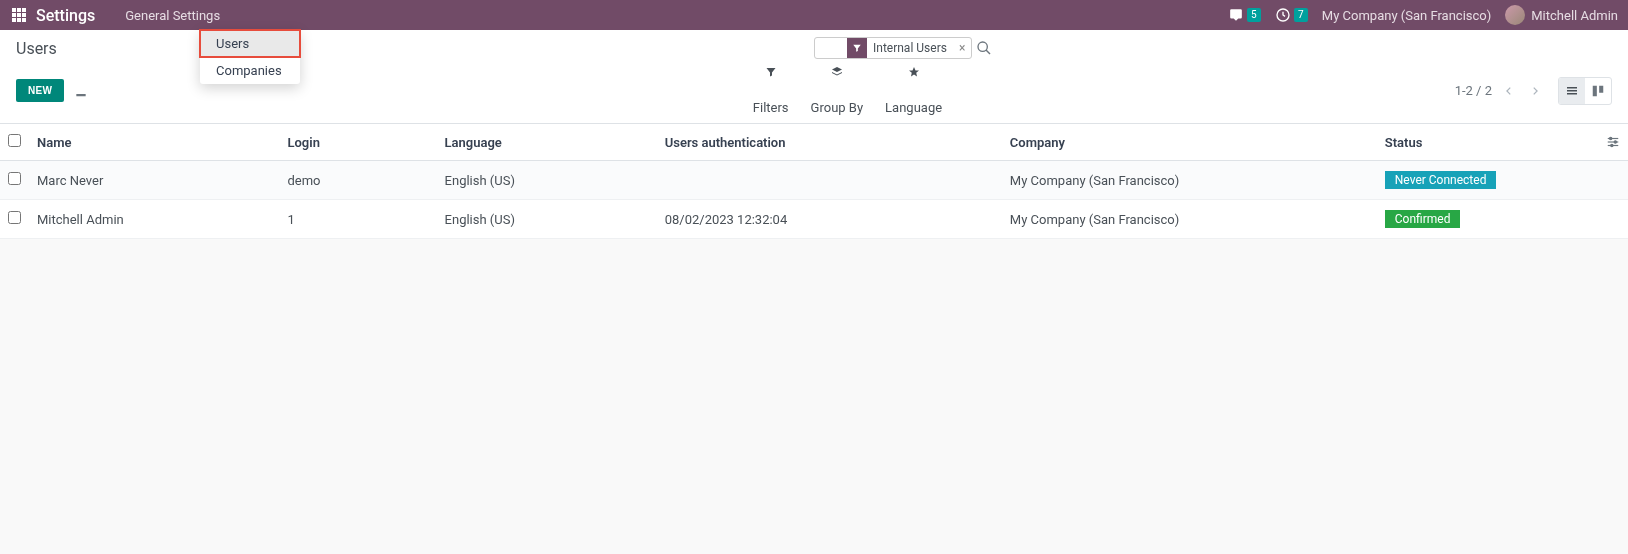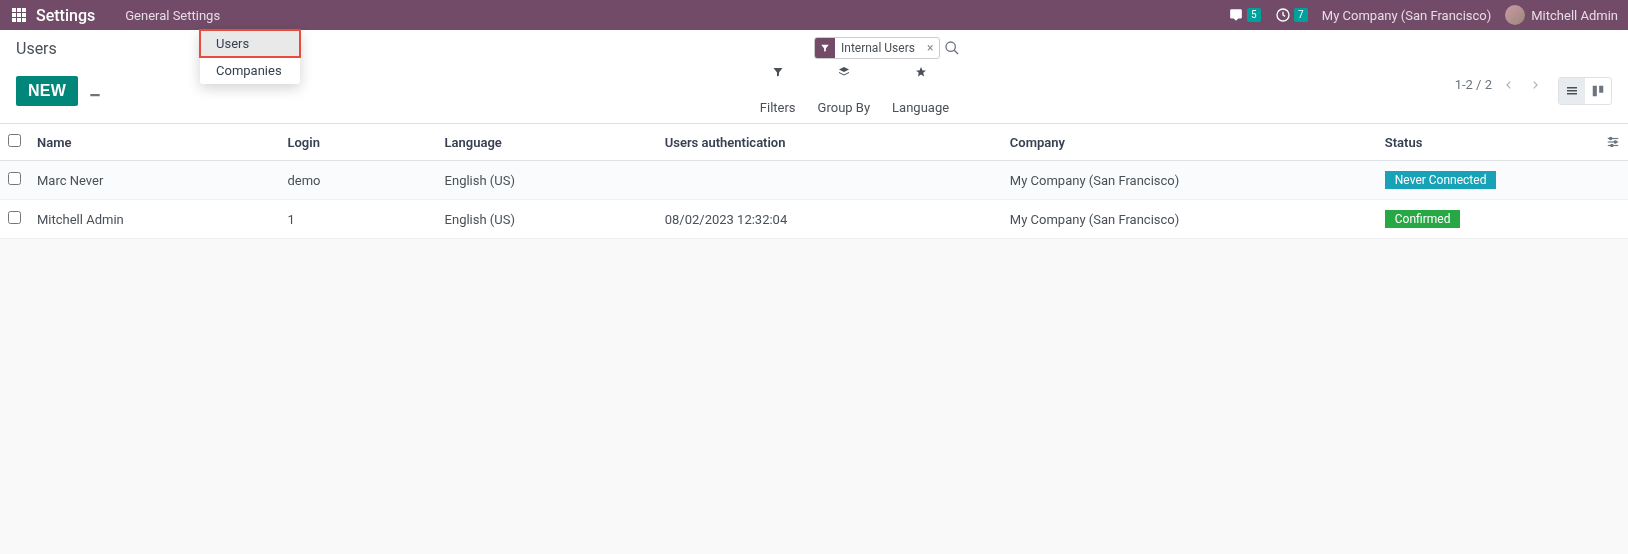--- a/index.html
+++ b/index.html
@@ -23,34 +23,34 @@
   
   .dropdown { position:absolute; top:30px; left:200px; background:#fff; box-shadow:0 4px 14px rgba(0,0,0,0.18); min-width:100px; z-index:50; border-radius:0 0 3px 3px; }
   .dropdown-item { padding:6px 16px; font-size:13px; color:#374151; cursor:pointer; }
   .dropdown-item.highlight { background:#e9e9e9; outline:2px solid #e74c3c; outline-offset:-1px; }
   
   
   .control-panel { background:#fff; border-bottom:1px solid #dee2e6; padding: 6px 16px 8px 16px; }
   .cp-row1 { display:flex; align-items:center; justify-content:space-between; }
   .breadcrumb { font-size:16px; color:#495057; }
   .search-area { flex:1; display:flex; align-items:center; margin-left:40px; }
-  .search-facet { display:inline-flex; align-items:center; border:1px solid #ccc; border-radius:3px; overflow:hidden; font-size:12px; }
+  .search-facet { display:inline-flex; align-items:center; border:1px solid #ccc; border-radius:3px; overflow:hidden; font-size:12px;padding-left:32px; }
   .facet-icn { background:#714B67; color:#fff; width:20px; height:20px; display:flex; align-items:center; justify-content:center; }
   .facet-val { padding: 2px 6px; color:#495057; }
   .facet-x { padding: 0 6px; color:#888; cursor:pointer; }
   .search-input { flex:1; border:none; outline:none; padding:4px 8px; font-size:13px; color:#555; background:transparent;}
   .search-icon { color:#6c757d; cursor:pointer; padding:4px; }
 
   .cp-row2 { display:flex; align-items:center; justify-content:space-between; margin-top:6px; }
   .left-block { display:flex; align-items:center; gap:10px; }
-  .btn-new { background:#00877A; color:#fff; border:none; padding:6px 12px; font-size:16px; font-weight:600; letter-spacing:0.3px; cursor:pointer; border-radius:2px; }
+  .btn-new { background:#00877A; color:#fff; border:none; padding:6px 12px; font-size:10px; font-weight:600; letter-spacing:0.3px; cursor:pointer; border-radius:2px; }
   .download-icon { color:#6c757d; cursor:pointer; }
   .mid-block { display:flex; gap:22px; margin-left: auto; margin-right: auto; position:relative; left: 76px;}
   .filter-btn { display:flex; align-items:center; gap:22px; color:#495057; font-size:13px; cursor:pointer;flex-direction:column; }
-  .right-block { display:flex; align-items:flex-start; gap:14px; }
+  .right-block { display:flex; align-items:center; gap:14px; }
   .pager { color:#6c757d; font-size:13px; display:flex; align-items:center; gap:8px; }
   .chev { color:#adb5bd; cursor:pointer; padding:2px 4px; }
   .view-switch { display:flex; border:1px solid #dee2e6; border-radius:3px; overflow:hidden; }
   .view-btn { width:26px; height:26px; display:flex; align-items:center; justify-content:center; cursor:pointer; color:#6c757d; }
   .view-btn.active { background:#e9ecef; color:#495057; }
 
   
   .table-wrap { background:#fff; }
   table { width:100%; border-collapse:collapse; }
   thead th { text-align:left; font-weight:600; font-size:13px; color:#374151; padding:10px 8px; border-bottom:1px solid #dee2e6; background:#fff; }

